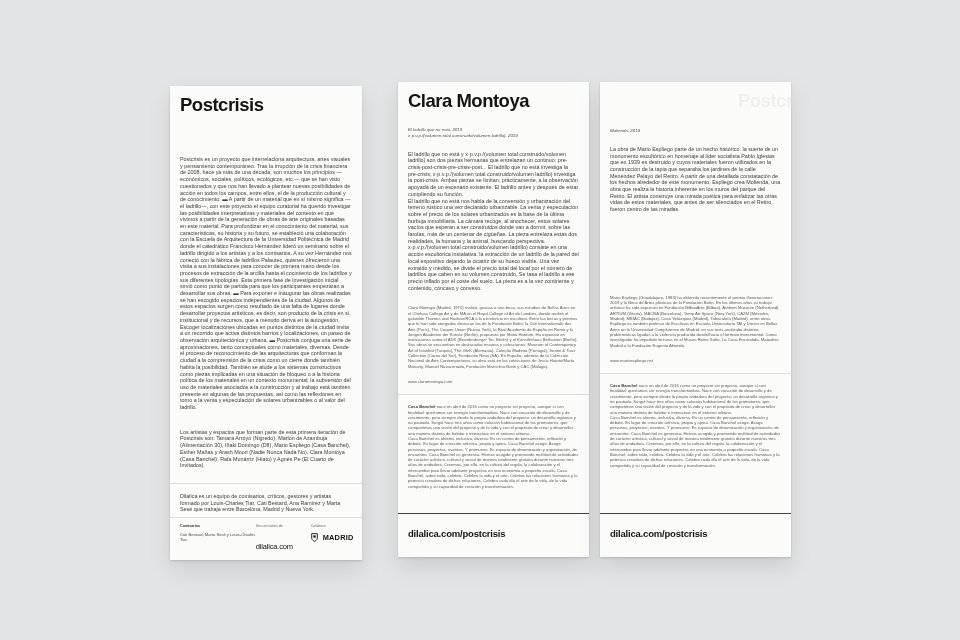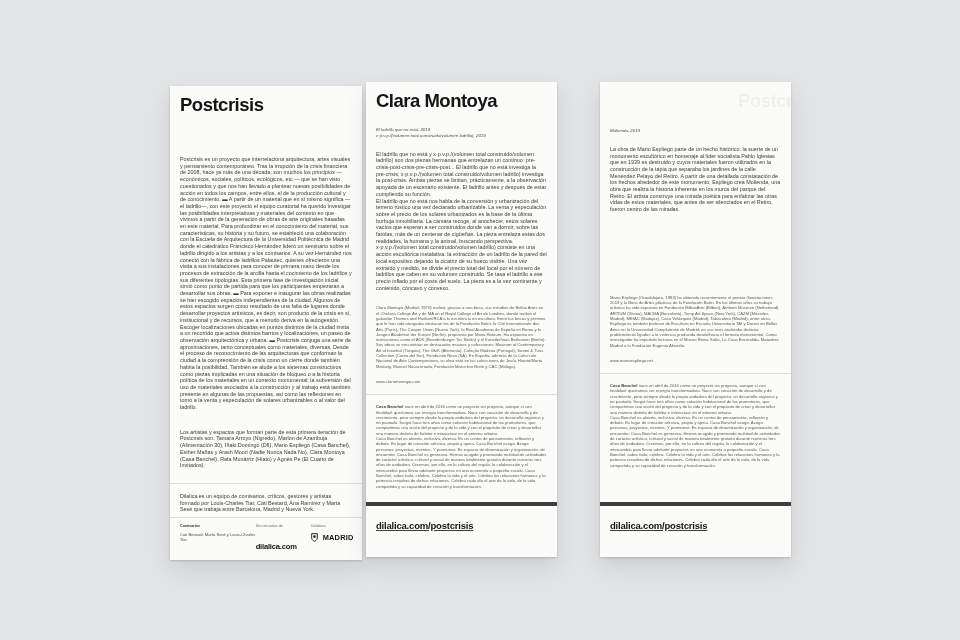--- a/index.html
+++ b/index.html
@@ -10,21 +10,21 @@
     -webkit-font-smoothing:antialiased;
   }
   .panel{
     position:absolute;
     background:#fbfbf9;
     box-shadow:0 1px 2px rgba(0,0,0,.16),0 10px 22px rgba(0,0,0,.10);
     display:flex;flex-direction:column;overflow:hidden;
     color:#3c3c3c;
   }
   #panel-1{left:170px;top:86px;width:192px;height:474px;}
-  #panel-2{left:366px;top:82px;width:191px;height:475px;}
+  #panel-2{left:398px;top:82px;width:191px;height:475px;}
   #panel-3{left:600px;top:82px;width:191px;height:475px;}
 
   .pad{padding:8px 10px 0 10px;flex:1 1 auto;display:flex;flex-direction:column;position:relative;}
 
   .title{
     font-size:18.5px;line-height:21px;font-weight:700;color:#141414;
     letter-spacing:-0.5px;margin:0;
   }
   .ghost{
     position:absolute;top:8px;left:138px;white-space:nowrap;
@@ -42,40 +42,39 @@
   .bio{font-size:4.2px;line-height:5.3px;color:#5a5a5a;margin:0;}
   .mt-bio{margin-top:14px;}
   .website{font-size:4.2px;line-height:5.3px;color:#5a5a5a;margin:10px 0 0 0;}
   .divider{border:none;border-top:1px solid #ddddd8;margin:14px -10px 0 -10px;}
   .divider.tight{margin-top:10px;}
   .cb-block{font-size:4.2px;line-height:5.3px;color:#5a5a5a;margin:9px 0 0 0;}
   .cb-lead{font-weight:700;color:#3f3f3f;}
   .cb-p2{margin-top:0;}
 
   .footer-url-bar{
-    flex:0 0 auto;border-top:4px solid #404040;
-    padding:9px 10px 24px 10px;
-    text-decoration:underline;
+    flex:0 0 auto;border-top:1px solid #404040;
+    padding:9px 10px 16px 10px;
   }
   .footer-url{
     font-size:9.5px;font-weight:700;letter-spacing:-0.2px;color:#141414;
   }
 
   .footer-credits{
     flex:0 0 auto;border-top:1px solid #ddddd8;
     padding:6px 10px 9px 10px;
     display:flex;flex-direction:row;align-items:flex-start;
   }
   .fcol{display:flex;flex-direction:column;}
   .fcol-1{width:44%;}
   .fcol-2{width:32%;}
   .fcol-3{width:24%;}
   .flabel{font-size:3.7px;font-weight:700;color:#303030;margin-bottom:4px;}
   .fnames{font-size:4.1px;line-height:5.2px;color:#4a4a4a;}
-  .wordmark{font-size:7.6px;font-weight:700;letter-spacing:-0.2px;color:#141414;margin-top:10px;}
+  .wordmark{font-size:7.6px;font-weight:400;letter-spacing:-0.2px;color:#141414;margin-top:10px;}
   .madrid-logo{display:flex;align-items:center;margin-top:1px;}
   .madrid-logo svg{width:7px;height:9px;display:block;}
   .logo-sep{width:1px;height:8px;background:#141414;margin:0 2.5px;}
   .madrid-text{font-size:7.4px;font-weight:600;letter-spacing:0.2px;color:#141414;}
 </style>
 </head>
 <body>
 
 <article class="panel" id="panel-1">
   <div class="pad">

